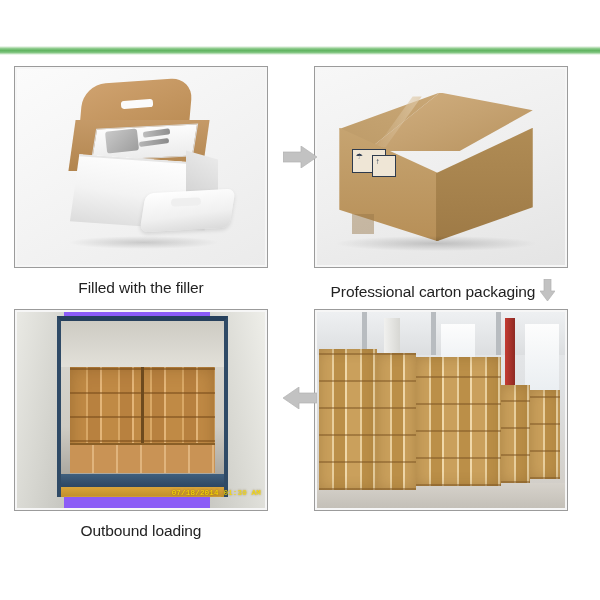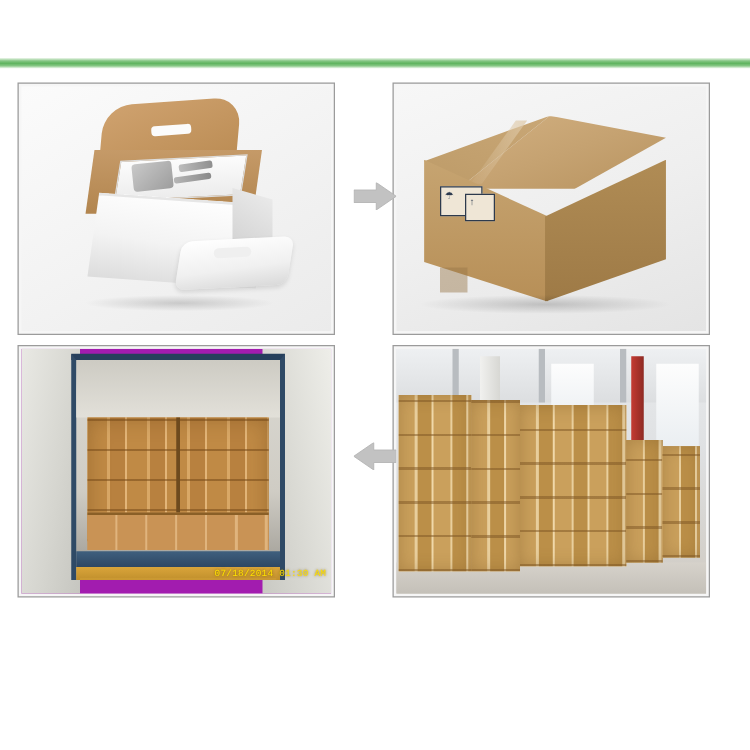--- a/index.html
+++ b/index.html
@@ -111,21 +111,21 @@
   .scene { position:absolute; inset:0; }
 
   .bg-studio {
     background: linear-gradient(150deg,#fbfbfb 0%, #f4f4f4 45%, #ebebeb 100%);
   }
   .bg-studio2 {
     background: linear-gradient(160deg,#f7f7f7 0%, #efefef 50%, #e4e4e4 100%);
   }
 
   
-  .container-photo { background:#a21caf; position:absolute; inset:0; }
+  .container-photo { background:#8b5cf6; position:absolute; inset:0; }
   .ctr-wall-l { position:absolute; left:0; top:0; width:19%; height:100%;
       background:linear-gradient(100deg,#e9e9e4,#d5d5cf 60%,#c6c6c0); }
   .ctr-wall-r { position:absolute; right:0; top:0; width:22%; height:100%;
       background:linear-gradient(260deg,#eeeee9,#d8d8d2 60%,#c9c9c3); }
   .ctr-opening { position:absolute; left:16%; top:2%; width:66%; height:90%;
       background:linear-gradient(180deg,#38506a 0%, #5b6f84 6%, #d8d6cf 14%, #cfccc4 60%, #9a9790 100%);
       border-left:4px solid #2f4a66; border-right:4px solid #2f4a66; border-top:5px solid #26405c; }
   .ctr-ceiling { position:absolute; left:0; top:0; width:100%; height:26%;
       background:linear-gradient(180deg,#cdcbc3,#e2e0d9); }
   .ctr-stack { position:absolute; left:6%; top:26%; width:88%; height:56%;
@@ -265,20 +265,21 @@
               <div class="b1-motor"></div>
               <div class="b1-motor2"></div>
               <div class="b1-front"></div>
               <div class="b1-side"></div>
               <div class="b1-foam"></div>
               <div class="b1-foam-notch"></div>
               <div class="b1-shadow"></div>
             </div>
           </div>
         </div>
+        <div class="caption">Filled with the filler</div>
       </div>
 
       <div class="cell">
         <div class="frame">
           <div class="frame-inner">
             <div class="scene bg-studio2">
               <div class="b2-top"></div>
               <div class="b2-top2"></div>
               <div class="b2-tape"></div>
               <div class="b2-left"></div>
@@ -286,20 +287,25 @@
               <div class="b2-label">
                 <span class="b2-glyph" style="left:3px;top:3px;">☂</span>
               </div>
               <div class="b2-label2">
                 <span class="b2-glyph" style="left:3px;top:2px;">↑</span>
               </div>
               <div class="b2-seam"></div>
               <div class="b2-shadow"></div>
             </div>
           </div>
+        </div>
+        <div class="caption wide">
+          <span>Professional carton packaging</span><svg class="arrow-down" viewBox="0 0 15 22">
+              <polygon points="4,0 11,0 11,12 15,12 7.5,22 0,12 4,12" fill="#c2c2c2" stroke="#b3b3b3" stroke-width="0.7"></polygon>
+            </svg>
         </div>
       </div>
     </div>
 
     <div class="row">
 
       <svg class="arrow-h arrow-left" viewBox="0 0 34 22">
         <polygon points="34,6 16,6 16,0 0,11 16,22 16,16 34,16" fill="#c2c2c2" stroke="#b3b3b3" stroke-width="0.7"></polygon>
       </svg>
 
@@ -317,20 +323,21 @@
                 </div>
                 <div class="ctr-lowrow"></div>
                 <div class="ctr-floor">
                   <div class="ctr-floorplate"></div>
                 </div>
               </div>
               <div class="timestamp">07/18/2014 01:30 AM</div>
             </div>
           </div>
         </div>
+        <div class="caption">Outbound loading</div>
       </div>
 
       <div class="cell">
         <div class="frame">
           <div class="frame-inner">
             <div class="scene wh">
               <div class="wh-ceiling"></div>
               <div class="wh-beam" style="left:18%;"></div>
               <div class="wh-beam" style="left:46%;"></div>
               <div class="wh-beam" style="left:72%;"></div>

